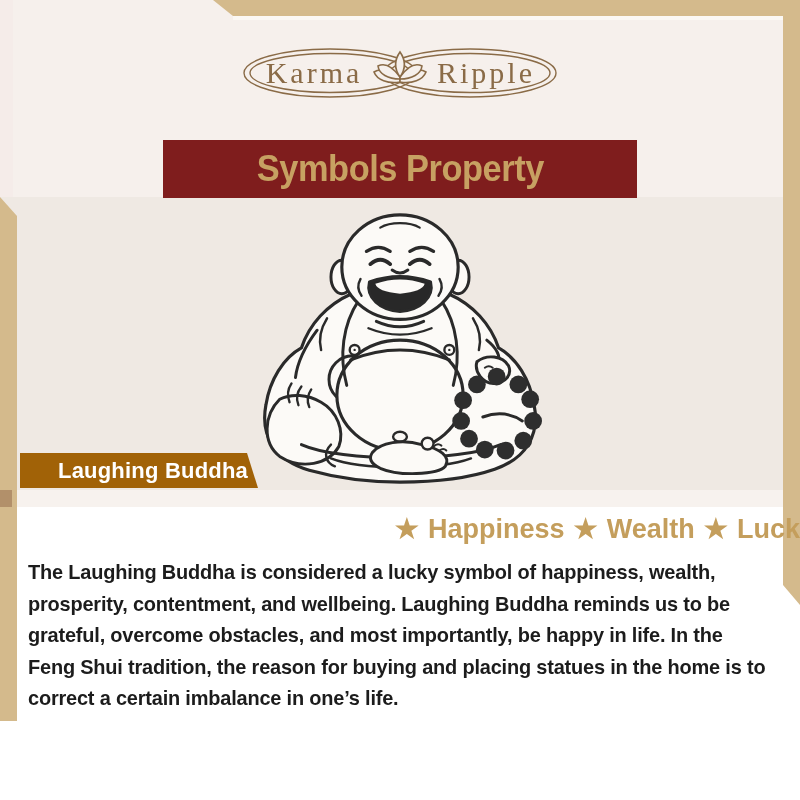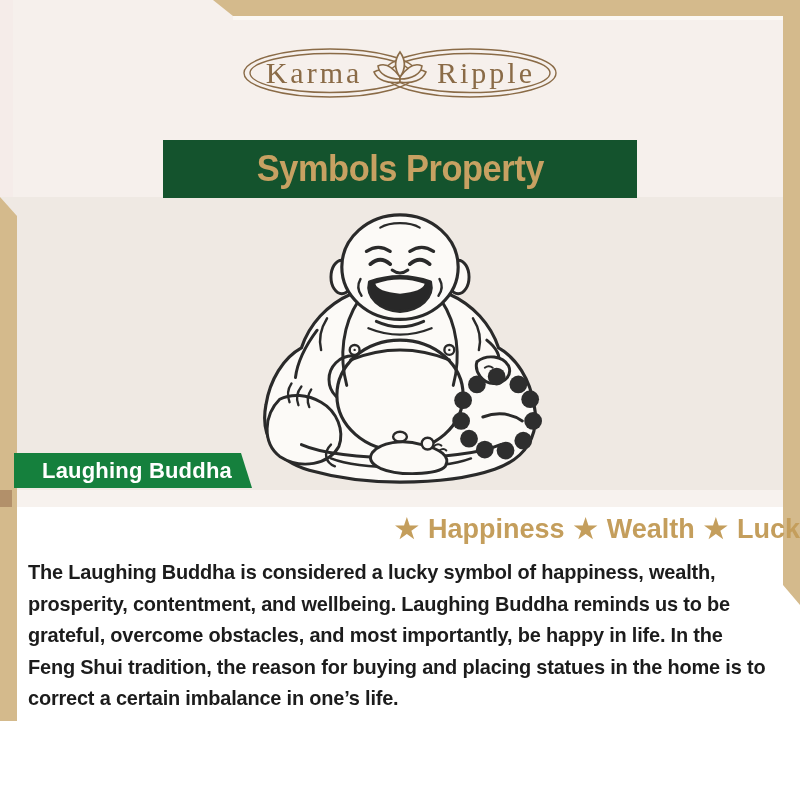--- a/index.html
+++ b/index.html
@@ -26,31 +26,31 @@
   #bottom-bar-cream{left:585px;top:781px;width:215px;height:19px;background:#F4EFEA;}
   #bottom-bar-tan{left:7px;top:781px;width:585px;height:19px;background:#D4BA8C;
     clip-path:polygon(0 0,calc(100% - 11px) 0,100% 100%,0 100%);}
   #bottom-bar-dark{left:0;top:781px;width:7px;height:19px;background:#B2906A;}
 
   
   #logo{left:240px;top:38px;width:320px;height:68px;}
   #logo text{font-family:"Liberation Serif",serif;fill:#8A6B47;}
 
   
-  #title-band{left:163px;top:140px;width:474px;height:58px;background:#14532d;
+  #title-band{left:163px;top:140px;width:474px;height:58px;background:#7f1d1d;
     text-align:center;}
   #title-band .title{display:inline-block;font-size:37px;font-weight:bold;
     color:#C7A162;line-height:58px;letter-spacing:-0.5px;transform:scaleX(0.93);}
 
   
   #buddha{left:232px;top:202px;width:336px;height:286px;}
 
   
-  #name-banner{left:14px;top:453px;width:238px;height:35px;background:#15803d;
-    clip-path:polygon(0 0,calc(100% - 11px) 0,100% 100%,0 100%);}
+  #name-banner{left:20px;top:453px;width:238px;height:35px;background:#a16207;
+    clip-path:polygon(0 0,calc(100% - 11px) 0,100% 100%,0 100%);text-align:center;}
   #name-banner .label{display:block;padding-left:28px;line-height:35px;
     font-size:22px;font-weight:bold;color:#FFFFFF;letter-spacing:0.2px;}
 
   
   #props-line{left:0;top:512px;width:800px;text-align:right;font-weight:bold;
     font-size:27px;color:#C49E5C;line-height:34px;}
   #props-line .star{margin:0 9px;}
 
   
   #description{left:28px;top:556px;width:800px;transform:scaleX(0.95);

